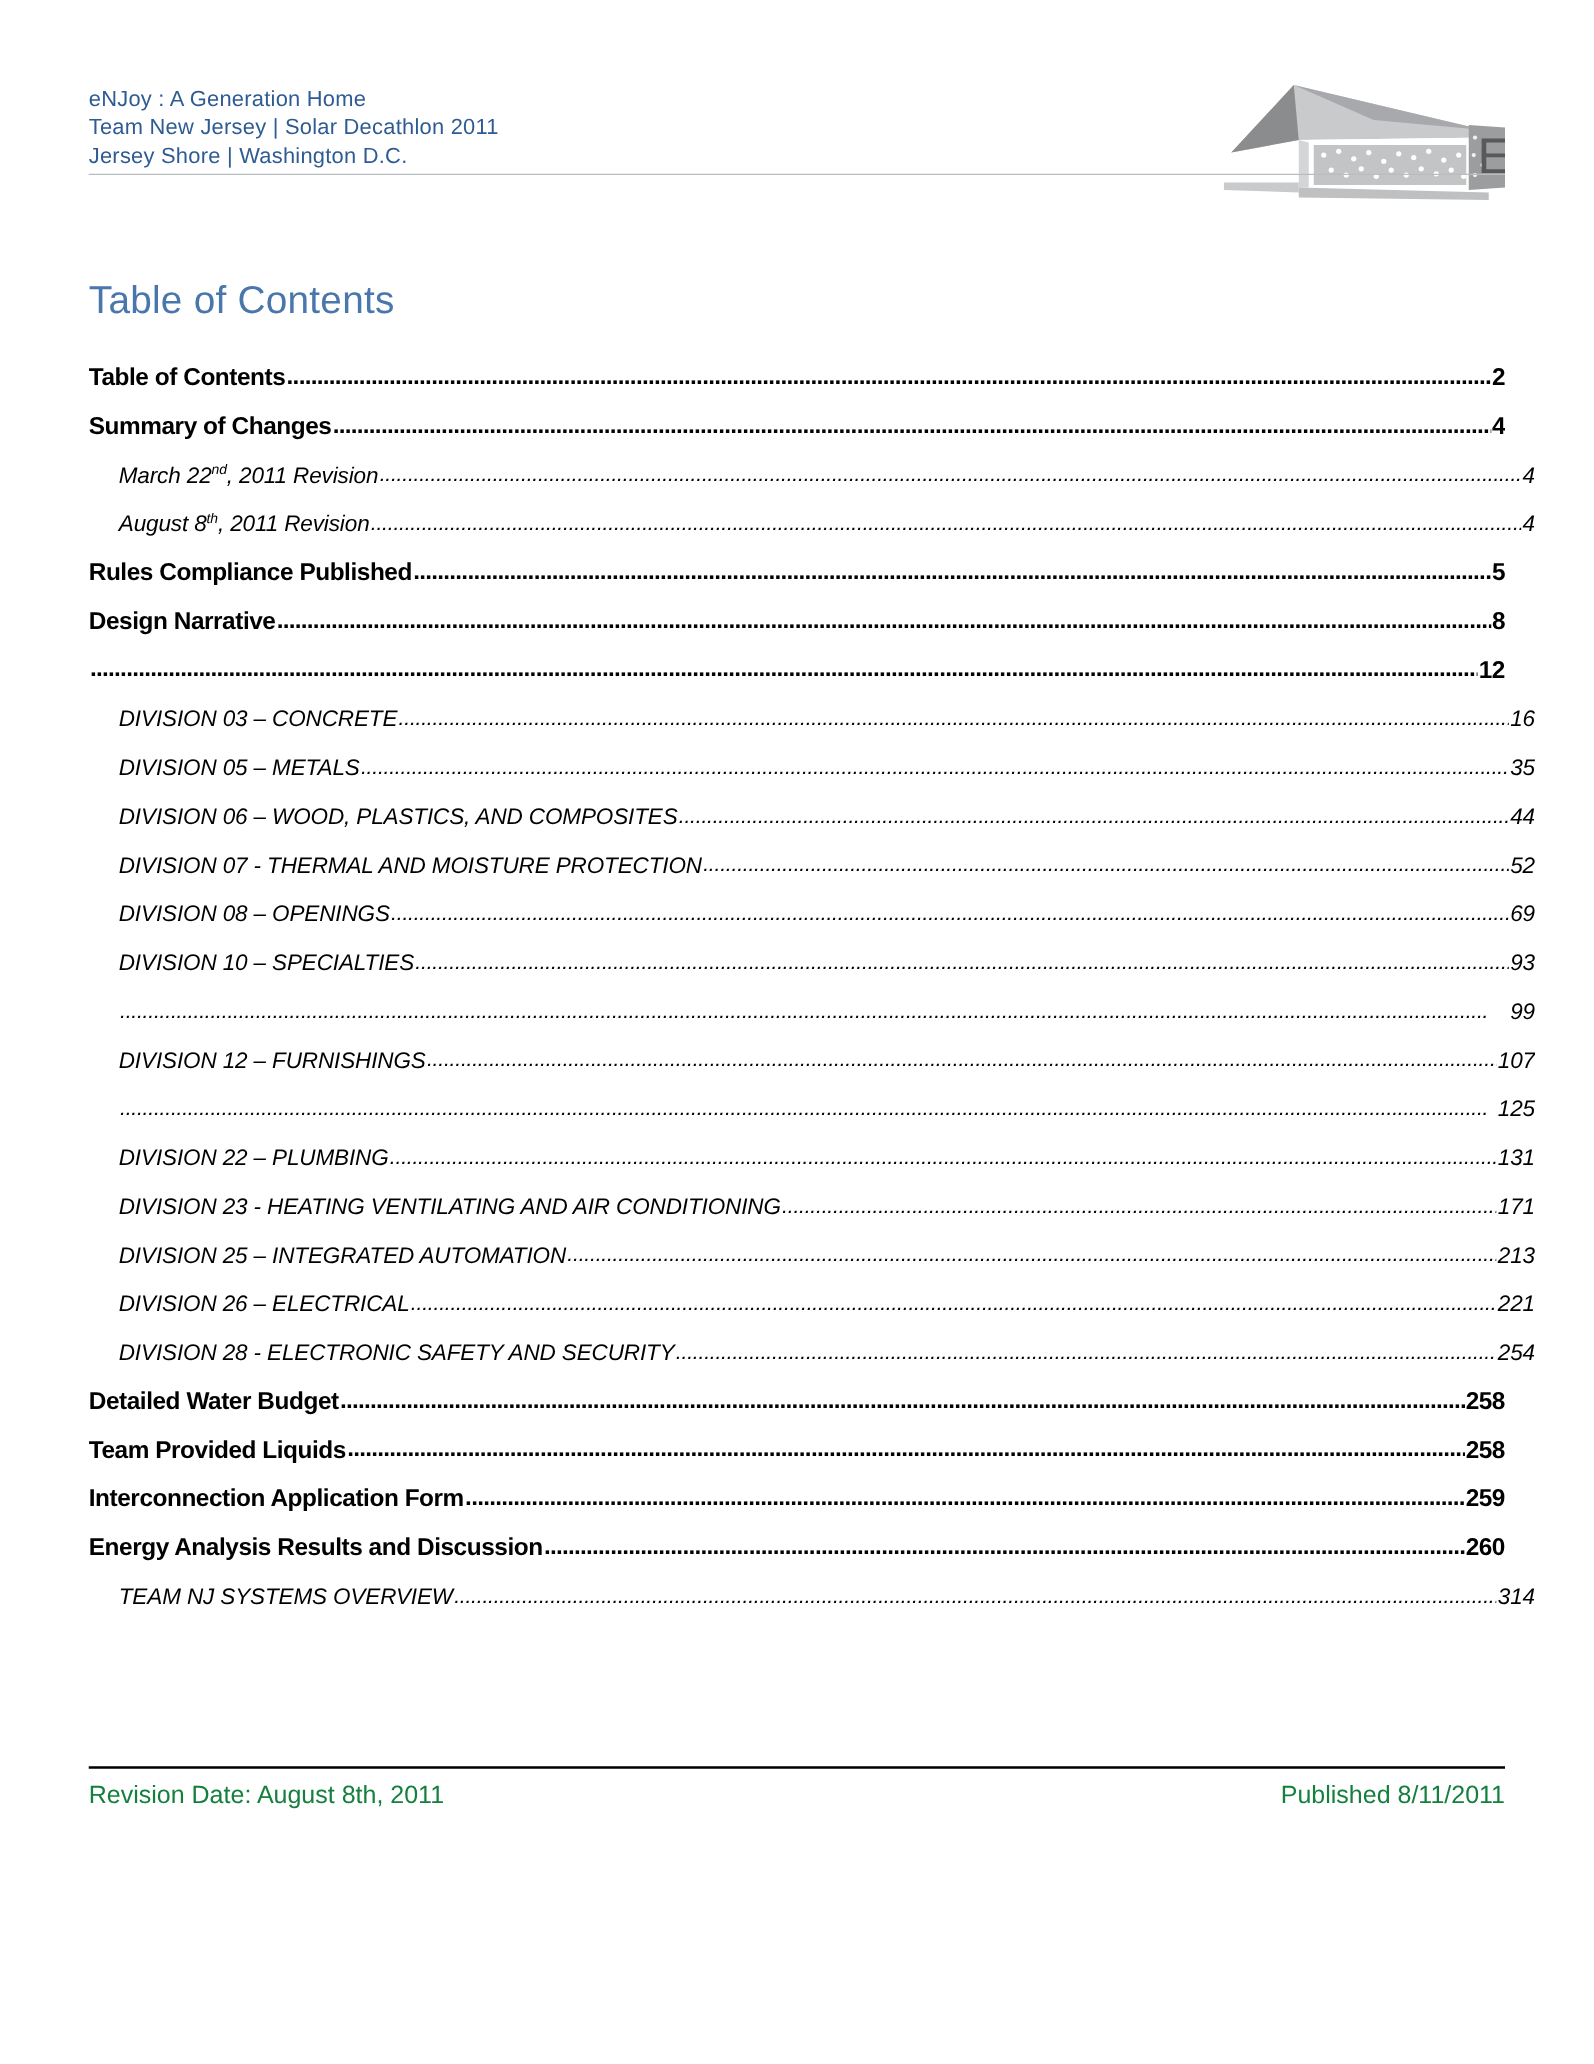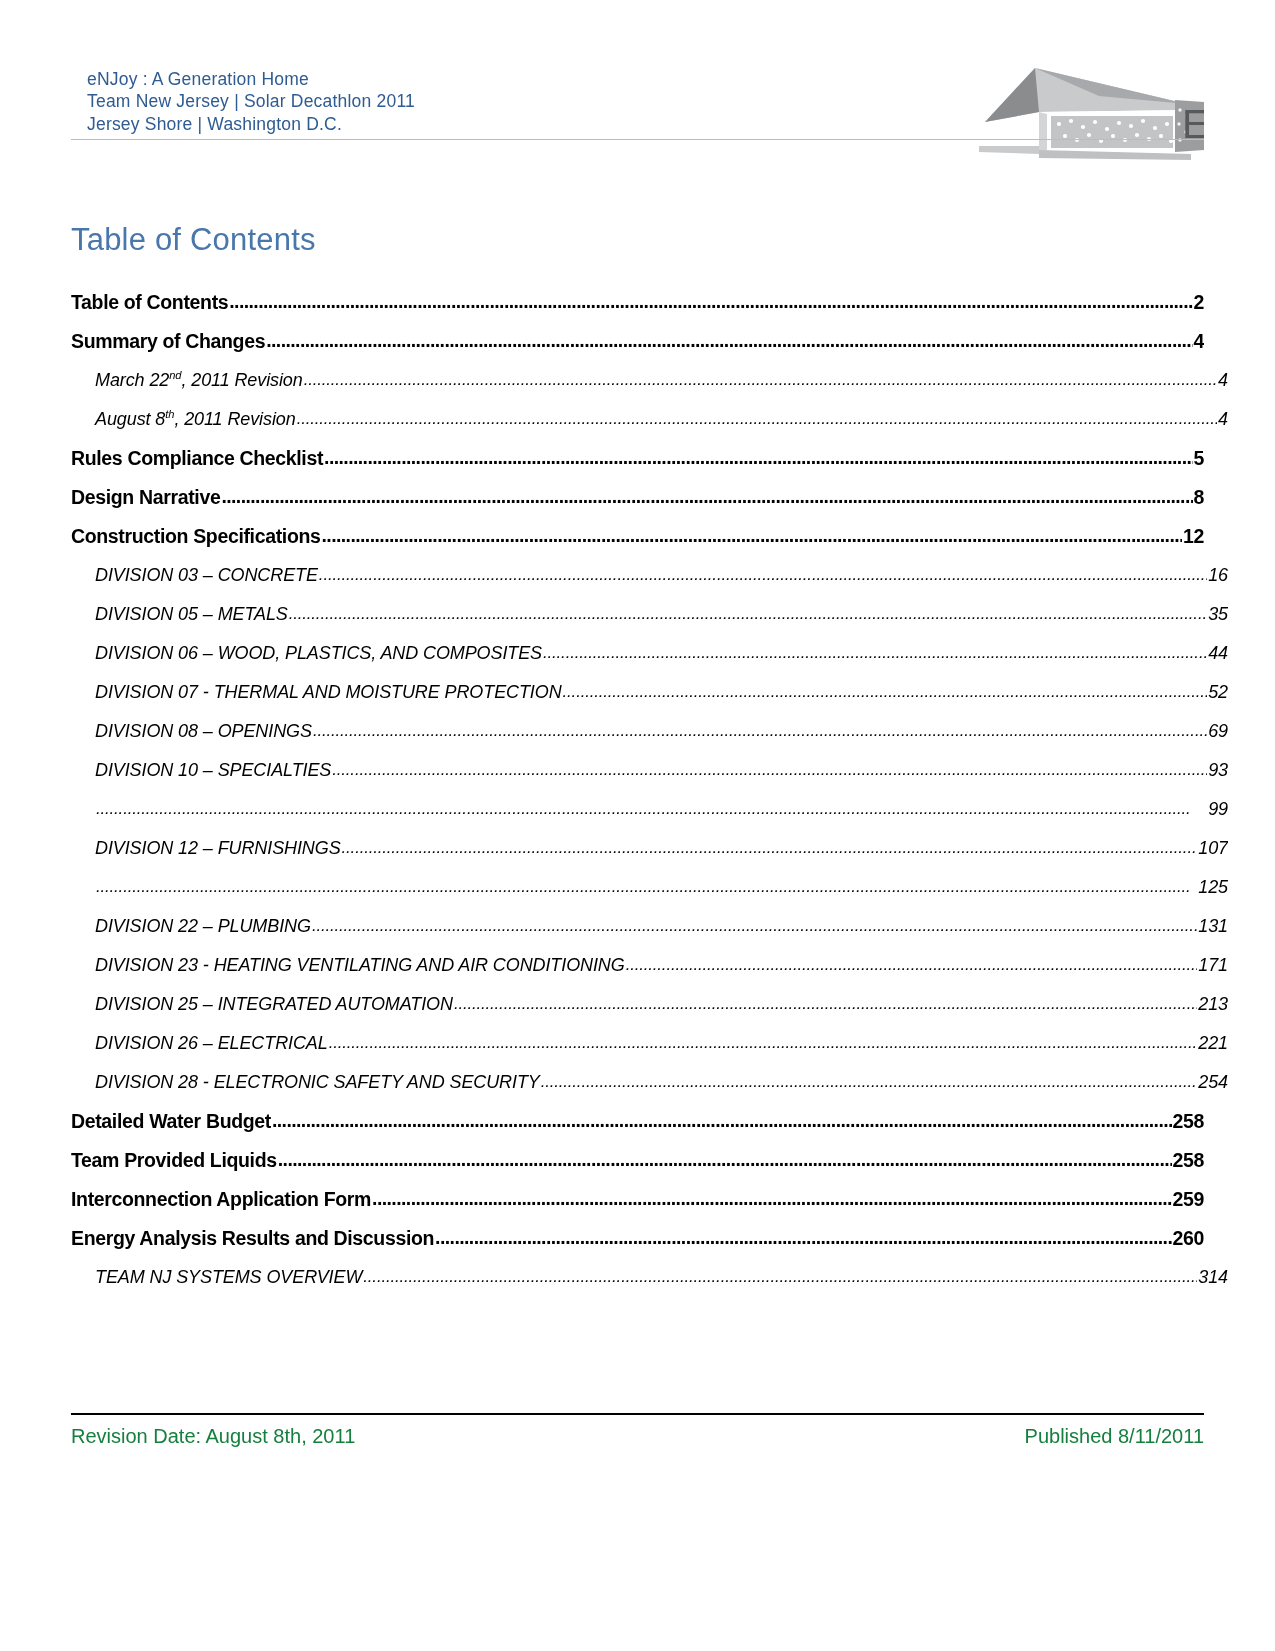--- a/index.html
+++ b/index.html
@@ -20,21 +20,21 @@
   
   .doc-header {
     position: absolute;
     left: 71px;
     top: 68px;
     width: 1133px;
     height: 78px;
   }
   .header-lines {
     position: absolute;
-    left: 16px;
+    left: 0;
     top: 0;
     color: #2e5b92;
     font-size: 17.5px;
     line-height: 22.4px;
     letter-spacing: 0.2px;
     white-space: nowrap;
   }
   .header-lines div { font-weight: 400; }
 
   .header-rule {
@@ -224,31 +224,30 @@
         <span class="label">March 22<sup>nd</sup>, 2011 Revision</span>
         <span class="leader">..................................................................................................................................................................................................................................................</span>
         <span class="pnum">4</span>
       </div>
       <div class="toc-row lvl2">
         <span class="label">August 8<sup>th</sup>, 2011 Revision</span>
         <span class="leader">..................................................................................................................................................................................................................................................</span>
         <span class="pnum">4</span>
       </div>
       <div class="toc-row lvl1">
-        <span class="label">Rules Compliance Checklist</span>
+        <span class="label">Rules Compliance Published</span>
         <span class="leader">..................................................................................................................................................................................................................................................</span>
         <span class="pnum">5</span>
       </div>
       <div class="toc-row lvl1">
         <span class="label">Design Narrative</span>
         <span class="leader">..................................................................................................................................................................................................................................................</span>
         <span class="pnum">8</span>
       </div>
       <div class="toc-row lvl1">
-        <span class="label">Construction Specifications</span>
         <span class="leader">..................................................................................................................................................................................................................................................</span>
         <span class="pnum">12</span>
       </div>
       <div class="toc-row lvl2">
         <span class="label">DIVISION 03 – CONCRETE</span>
         <span class="leader">..................................................................................................................................................................................................................................................</span>
         <span class="pnum">16</span>
       </div>
       <div class="toc-row lvl2">
         <span class="label">DIVISION 05 – METALS</span>

